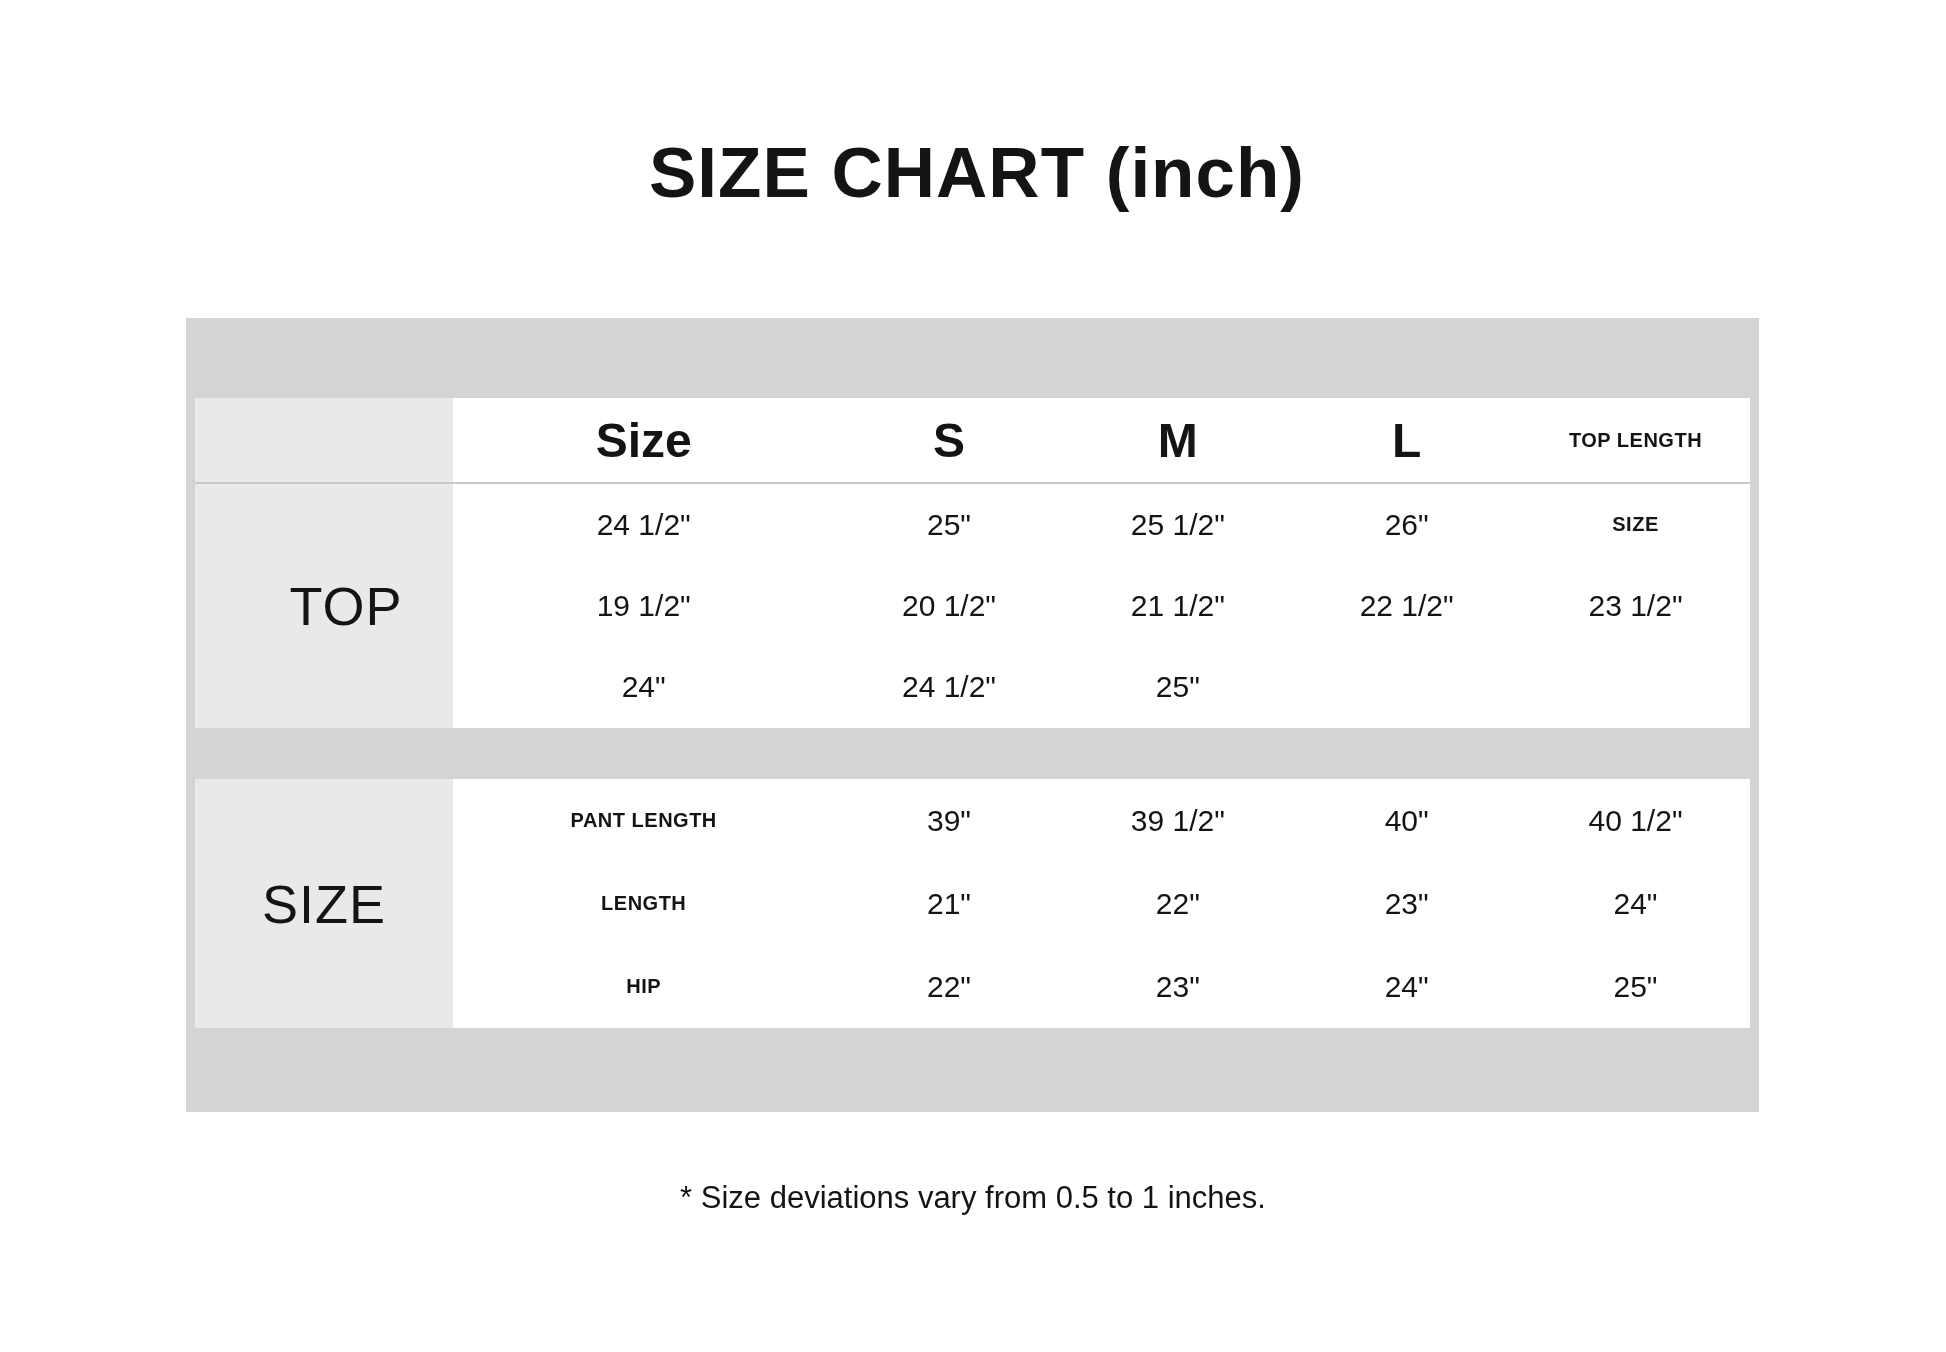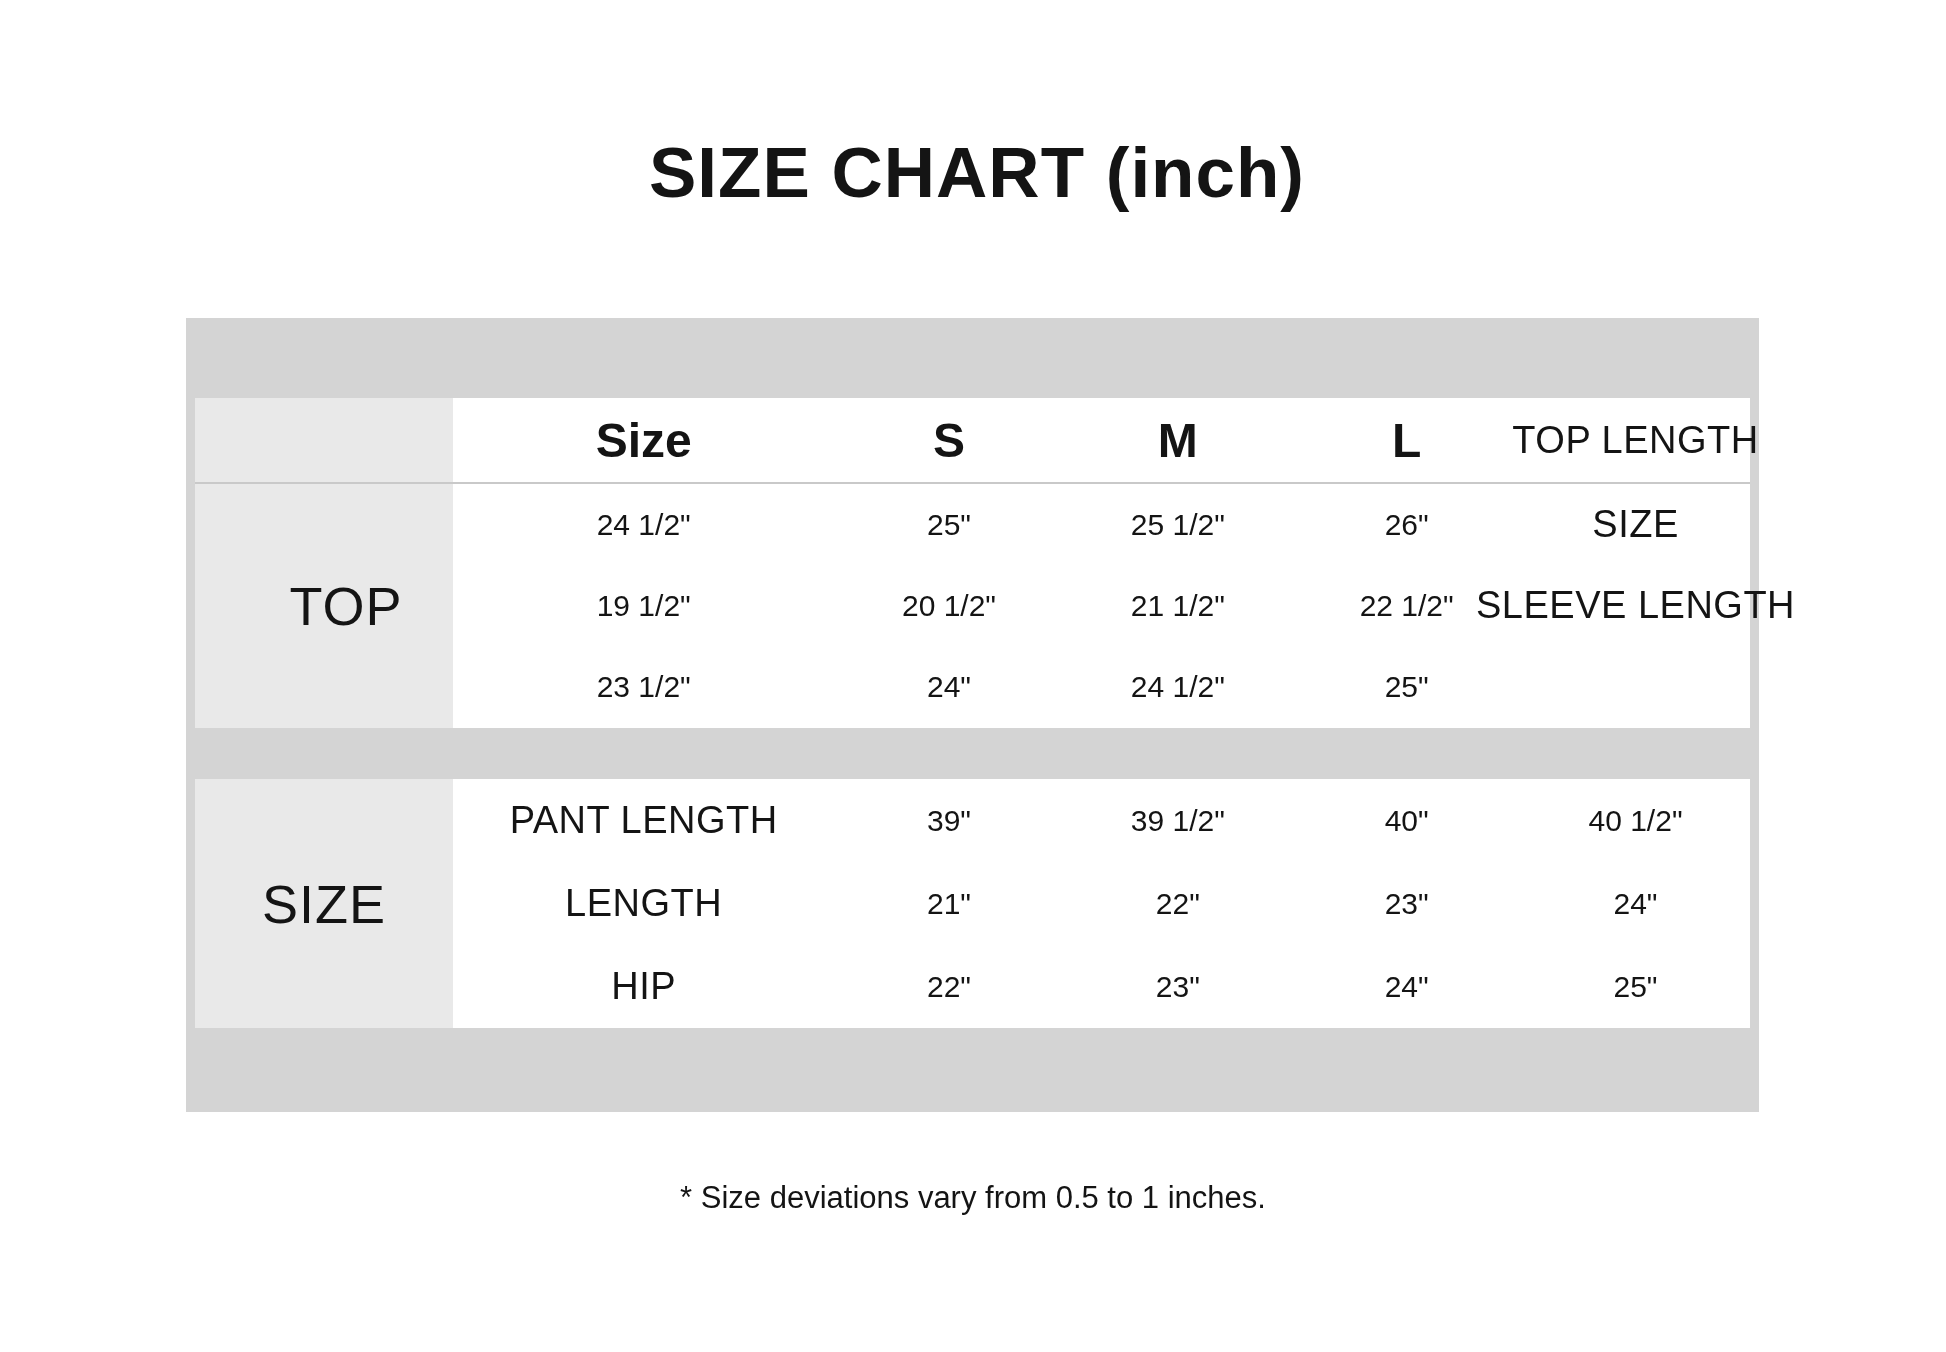--- a/index.html
+++ b/index.html
@@ -68,22 +68,22 @@
   .sep {
     grid-row: 2;
     grid-column: 1 / -1;
     background: #c9c9c9;
   }
   .hdr {
     font-size: 48px;
     font-weight: 700;
   }
   .lbl {
-    font-size: 38px;
-    font-weight: 400;
+    font-size: 20px;
+    font-weight: 700;
     letter-spacing: 0.5px;
   }
   .val {
     font-size: 30px;
     font-weight: 400;
   }
   .group {
     font-size: 54px;
     font-weight: 400;
     letter-spacing: 1px;
@@ -133,21 +133,20 @@
       <div class="cell val">25"</div>
       <div class="cell val">25 1/2"</div>
       <div class="cell val">26"</div>
 
       <div class="cell lbl">SIZE</div>
       <div class="cell val">19 1/2"</div>
       <div class="cell val">20 1/2"</div>
       <div class="cell val">21 1/2"</div>
       <div class="cell val">22 1/2"</div>
 
-      <div class="cell lbl">SLEEVE LENGTH</div>
       <div class="cell val">23 1/2"</div>
       <div class="cell val">24"</div>
       <div class="cell val">24 1/2"</div>
       <div class="cell val">25"</div>
     </div>
 
     <div class="tbl tbl-pant">
       <div class="cell gc group group-pant">SIZE</div>
 
       <div class="cell lbl">PANT LENGTH</div>

